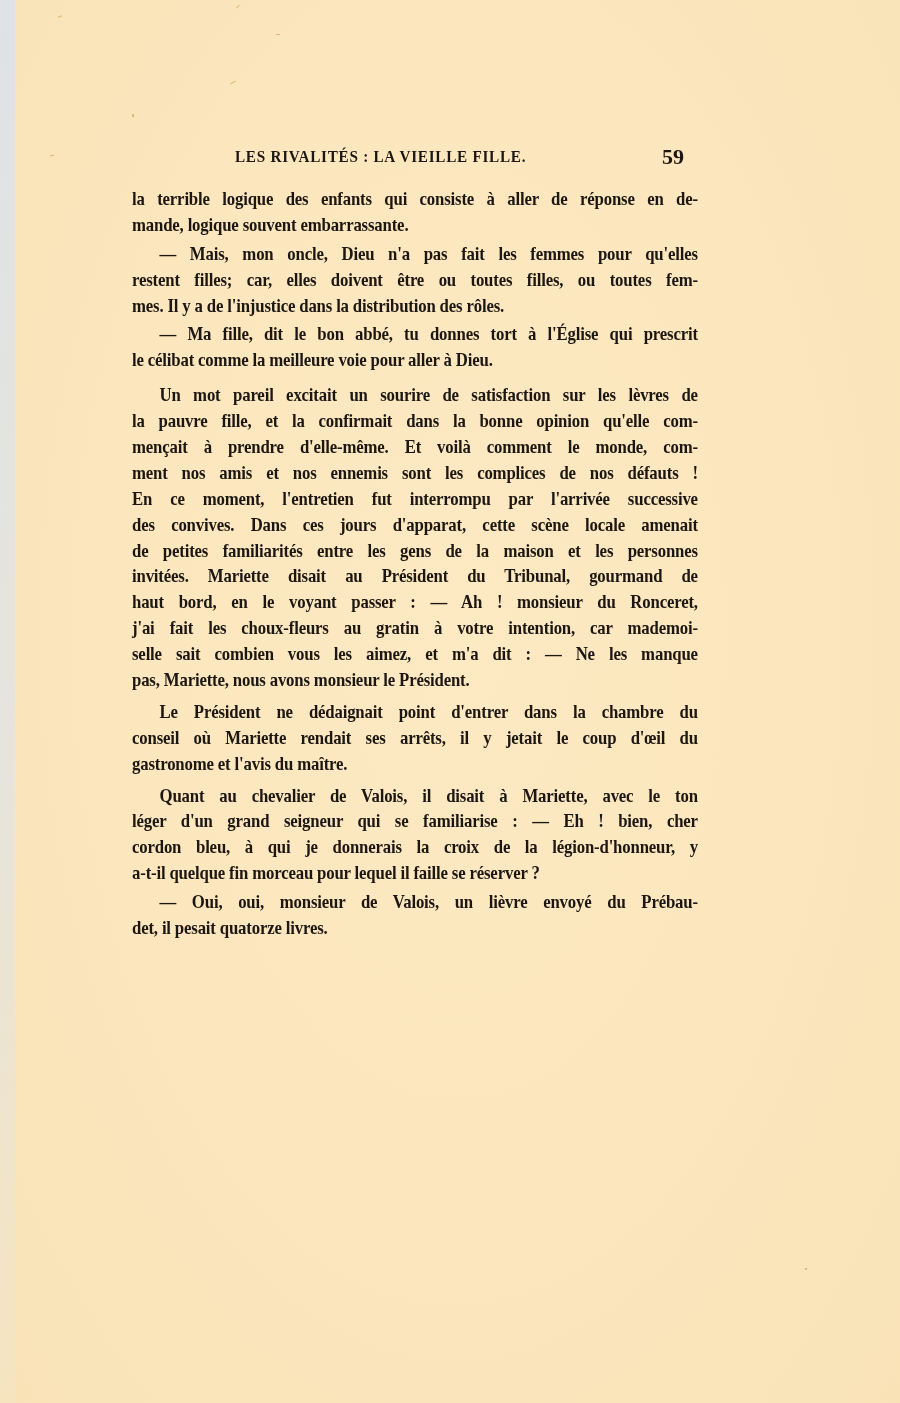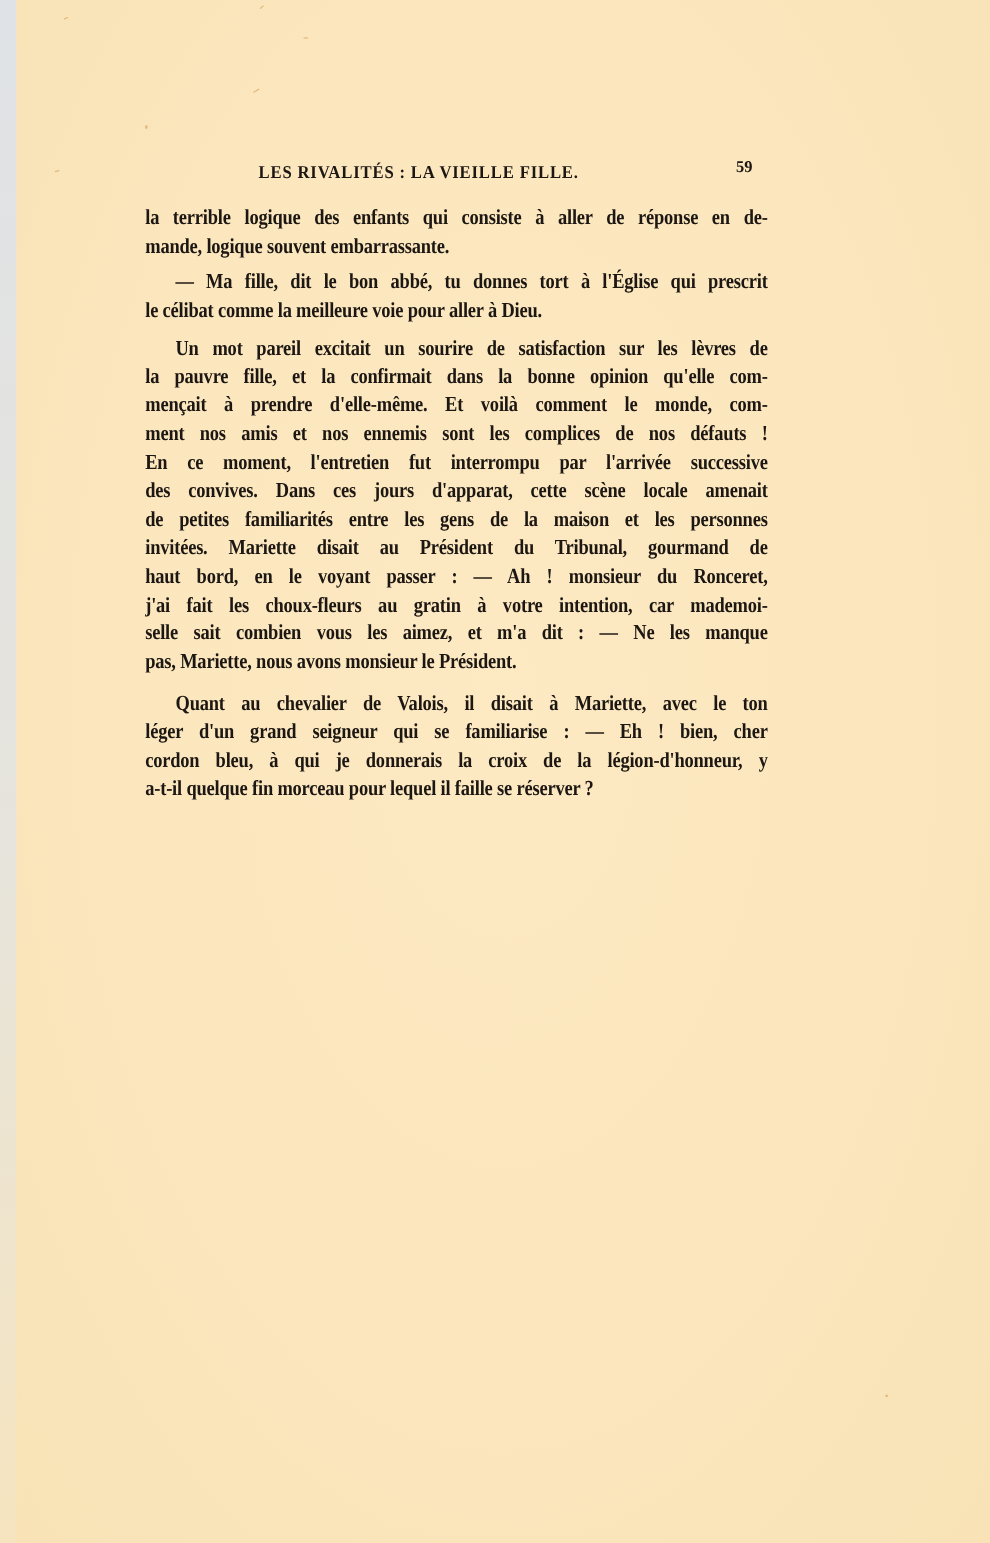--- a/index.html
+++ b/index.html
@@ -55,21 +55,21 @@
       font-variant: small-caps;
       text-transform: uppercase;
       white-space: nowrap;
       transform: scaleX(0.92);
       transform-origin: left center;
     }
     .page-number {
       position: absolute;
       right: 0;
       top: 1px;
-      font-size: 15px;
+      font-size: 22px;
       font-weight: bold;
     }
     .text-block {
       position: absolute;
       left: 132px;
       top: 186px;
       width: 566px;
     }
     .line {
       height: 25.9px;
@@ -113,20 +113,25 @@
   <span class="head-title">Les rivalités : la vieille fille.</span>
   <span class="page-number">59</span>
 </div>
 
 <div class="text-block" id="text-block">
     <div>
       <div class="line">la terrible logique des enfants qui consiste à aller de réponse en de-</div>
       <div class="line last">mande, logique souvent embarrassante.</div>
     </div>
     <div class="gap"></div>
+    <div>
+      <div class="line indent">— Mais, mon oncle, Dieu n'a pas fait les femmes pour qu'elles</div>
+      <div class="line">restent filles; car, elles doivent être ou toutes filles, ou toutes fem-</div>
+      <div class="line last">mes. Il y a de l'injustice dans la distribution des rôles.</div>
+    </div>
     <div class="gap"></div>
     <div>
       <div class="line indent">— Ma fille, dit le bon abbé, tu donnes tort à l'Église qui prescrit</div>
       <div class="line last">le célibat comme la meilleure voie pour aller à Dieu.</div>
     </div>
     <div class="gap"></div>
     <div class="gap"></div>
     <div class="gap"></div>
     <div>
       <div class="line indent">Un mot pareil excitait un sourire de satisfaction sur les lèvres de</div>
@@ -137,22 +142,31 @@
       <div class="line">des convives. Dans ces jours d'apparat, cette scène locale amenait</div>
       <div class="line">de petites familiarités entre les gens de la maison et les personnes</div>
       <div class="line">invitées. Mariette disait au Président du Tribunal, gourmand de</div>
       <div class="line">haut bord, en le voyant passer : — Ah ! monsieur du Ronceret,</div>
       <div class="line">j'ai fait les choux-fleurs au gratin à votre intention, car mademoi-</div>
       <div class="line">selle sait combien vous les aimez, et m'a dit : — Ne les manque</div>
       <div class="line last">pas, Mariette, nous avons monsieur le Président.</div>
     </div>
     <div class="gap"></div>
     <div class="gap"></div>
+    <div>
+      <div class="line indent">Le Président ne dédaignait point d'entrer dans la chambre du</div>
+      <div class="line">conseil où Mariette rendait ses arrêts, il y jetait le coup d'œil du</div>
+      <div class="line last">gastronome et l'avis du maître.</div>
+    </div>
     <div class="gap"></div>
     <div class="gap"></div>
     <div>
       <div class="line indent">Quant au chevalier de Valois, il disait à Mariette, avec le ton</div>
       <div class="line">léger d'un grand seigneur qui se familiarise : — Eh ! bien, cher</div>
       <div class="line">cordon bleu, à qui je donnerais la croix de la légion-d'honneur, y</div>
       <div class="line last">a-t-il quelque fin morceau pour lequel il faille se réserver ?</div>
     </div>
     <div class="gap"></div>
+    <div>
+      <div class="line indent">— Oui, oui, monsieur de Valois, un lièvre envoyé du Prébau-</div>
+      <div class="line last">det, il pesait quatorze livres.</div>
+    </div>
   </div>
 
 </body></html>

